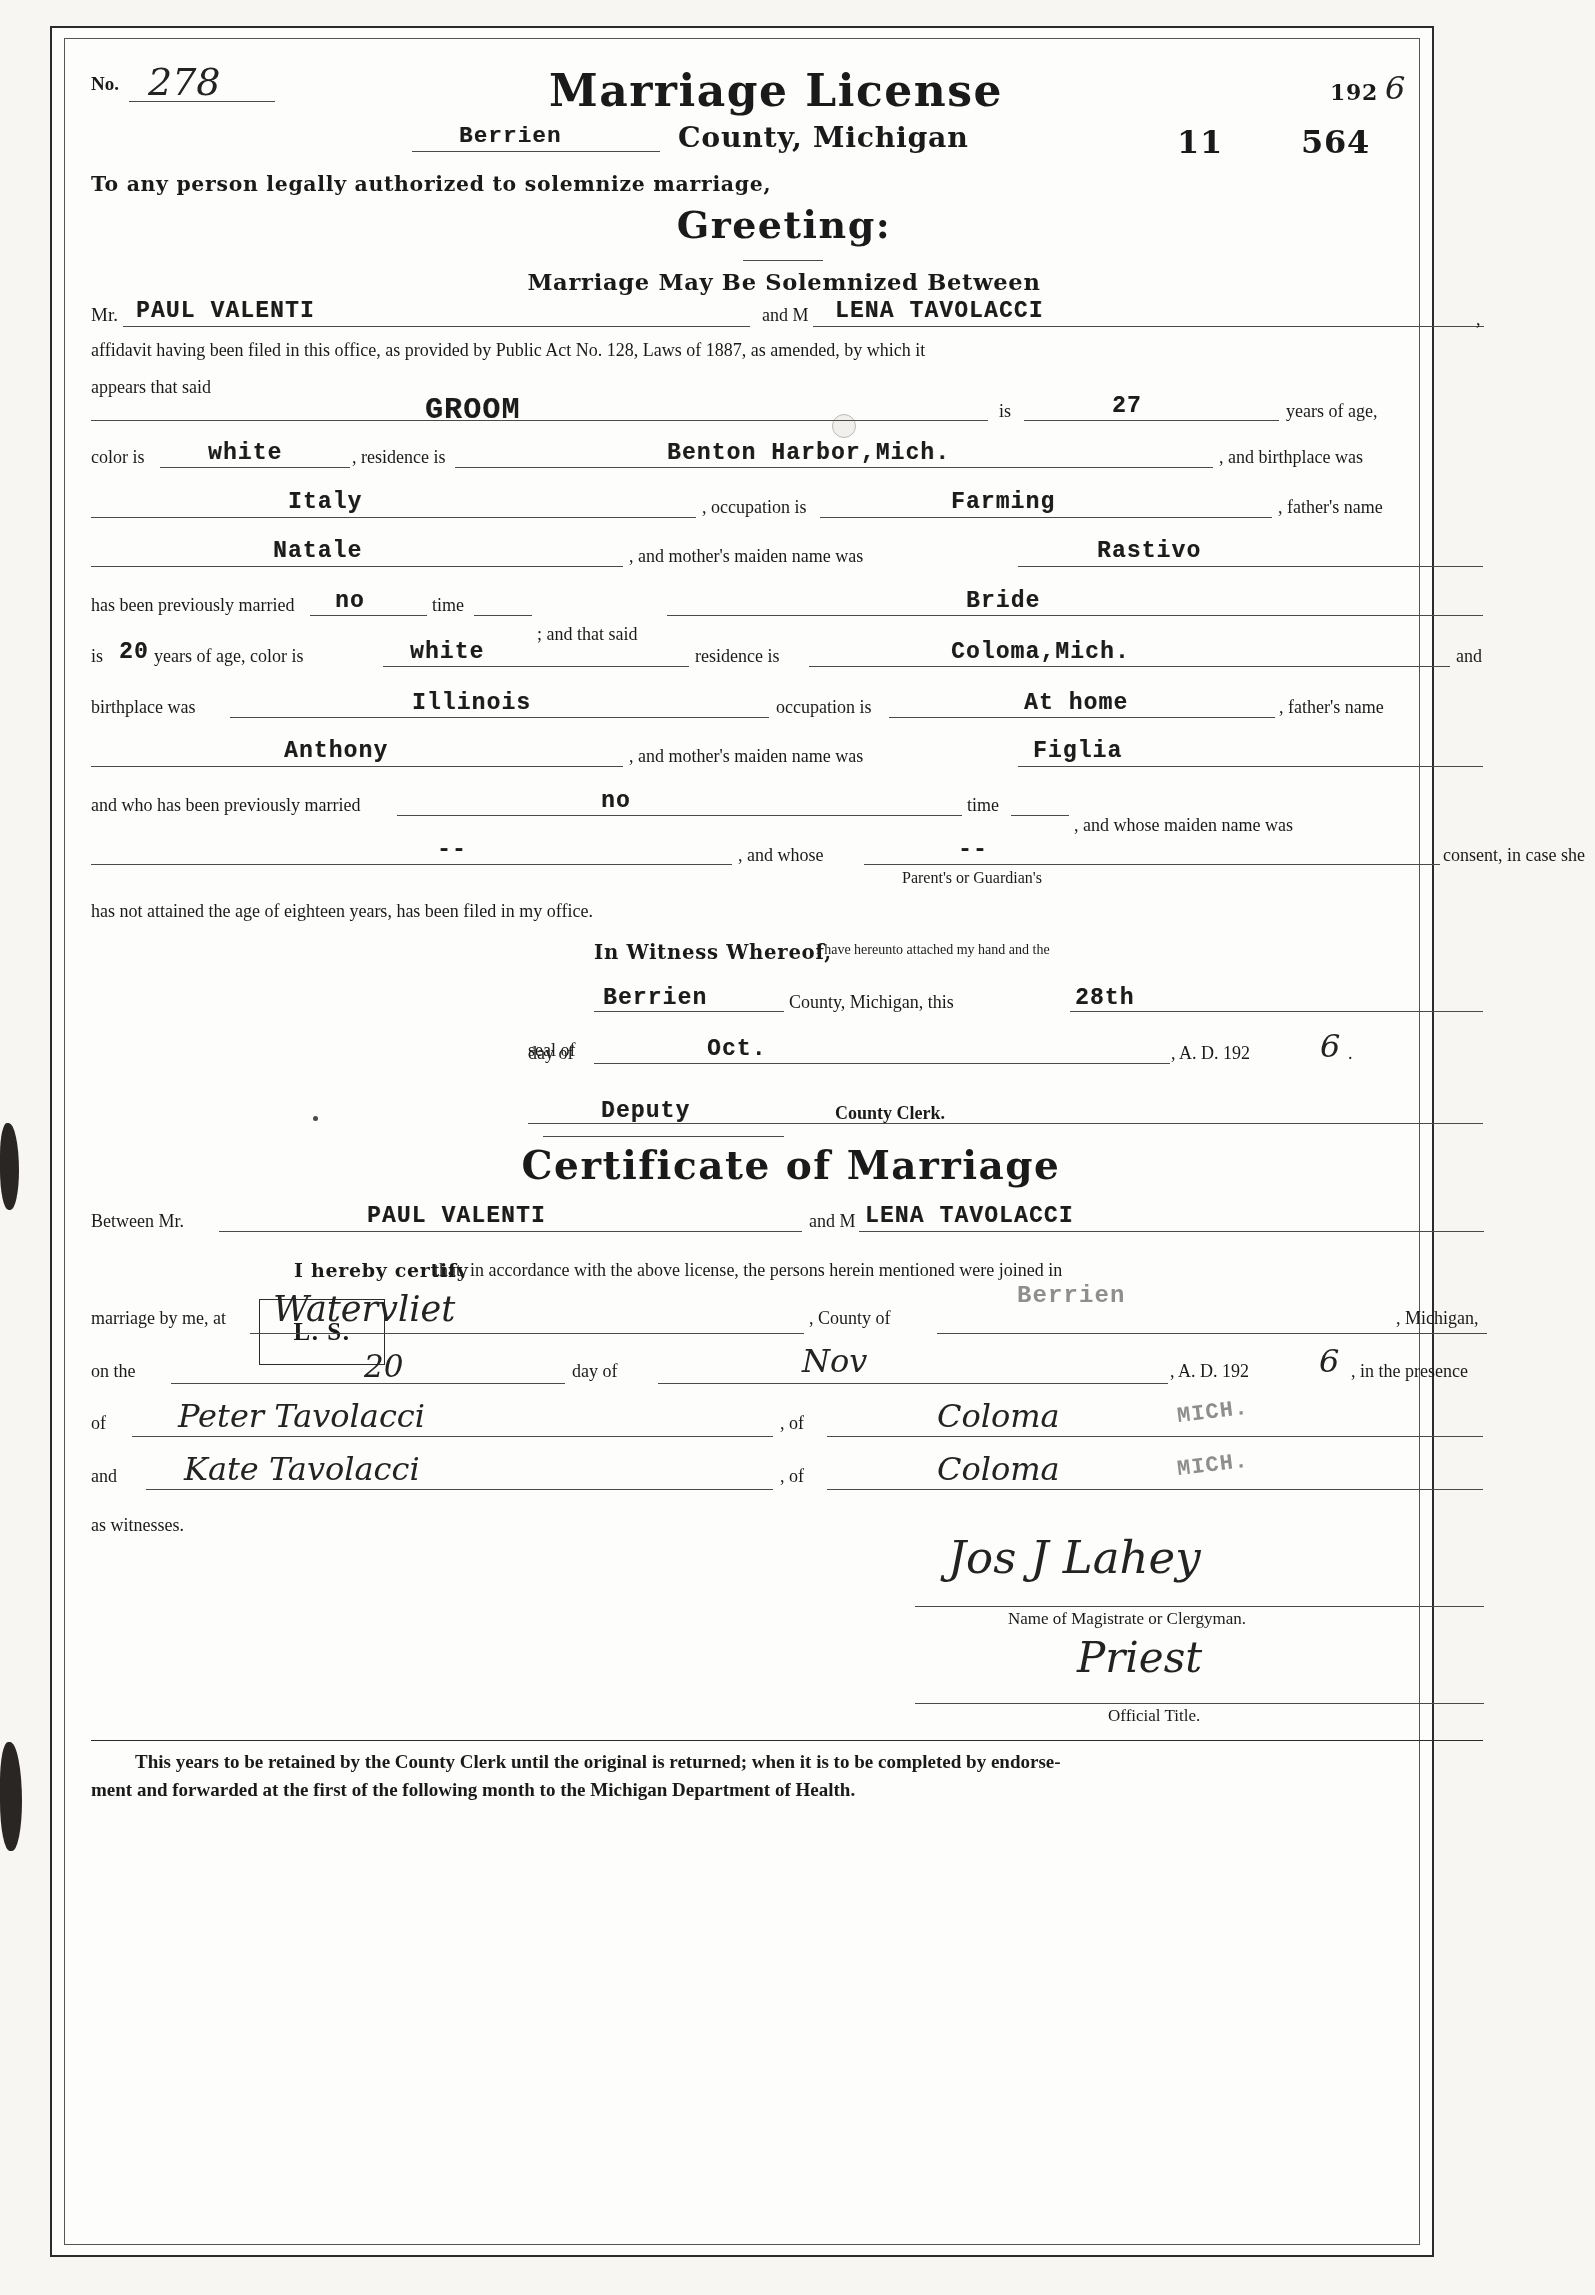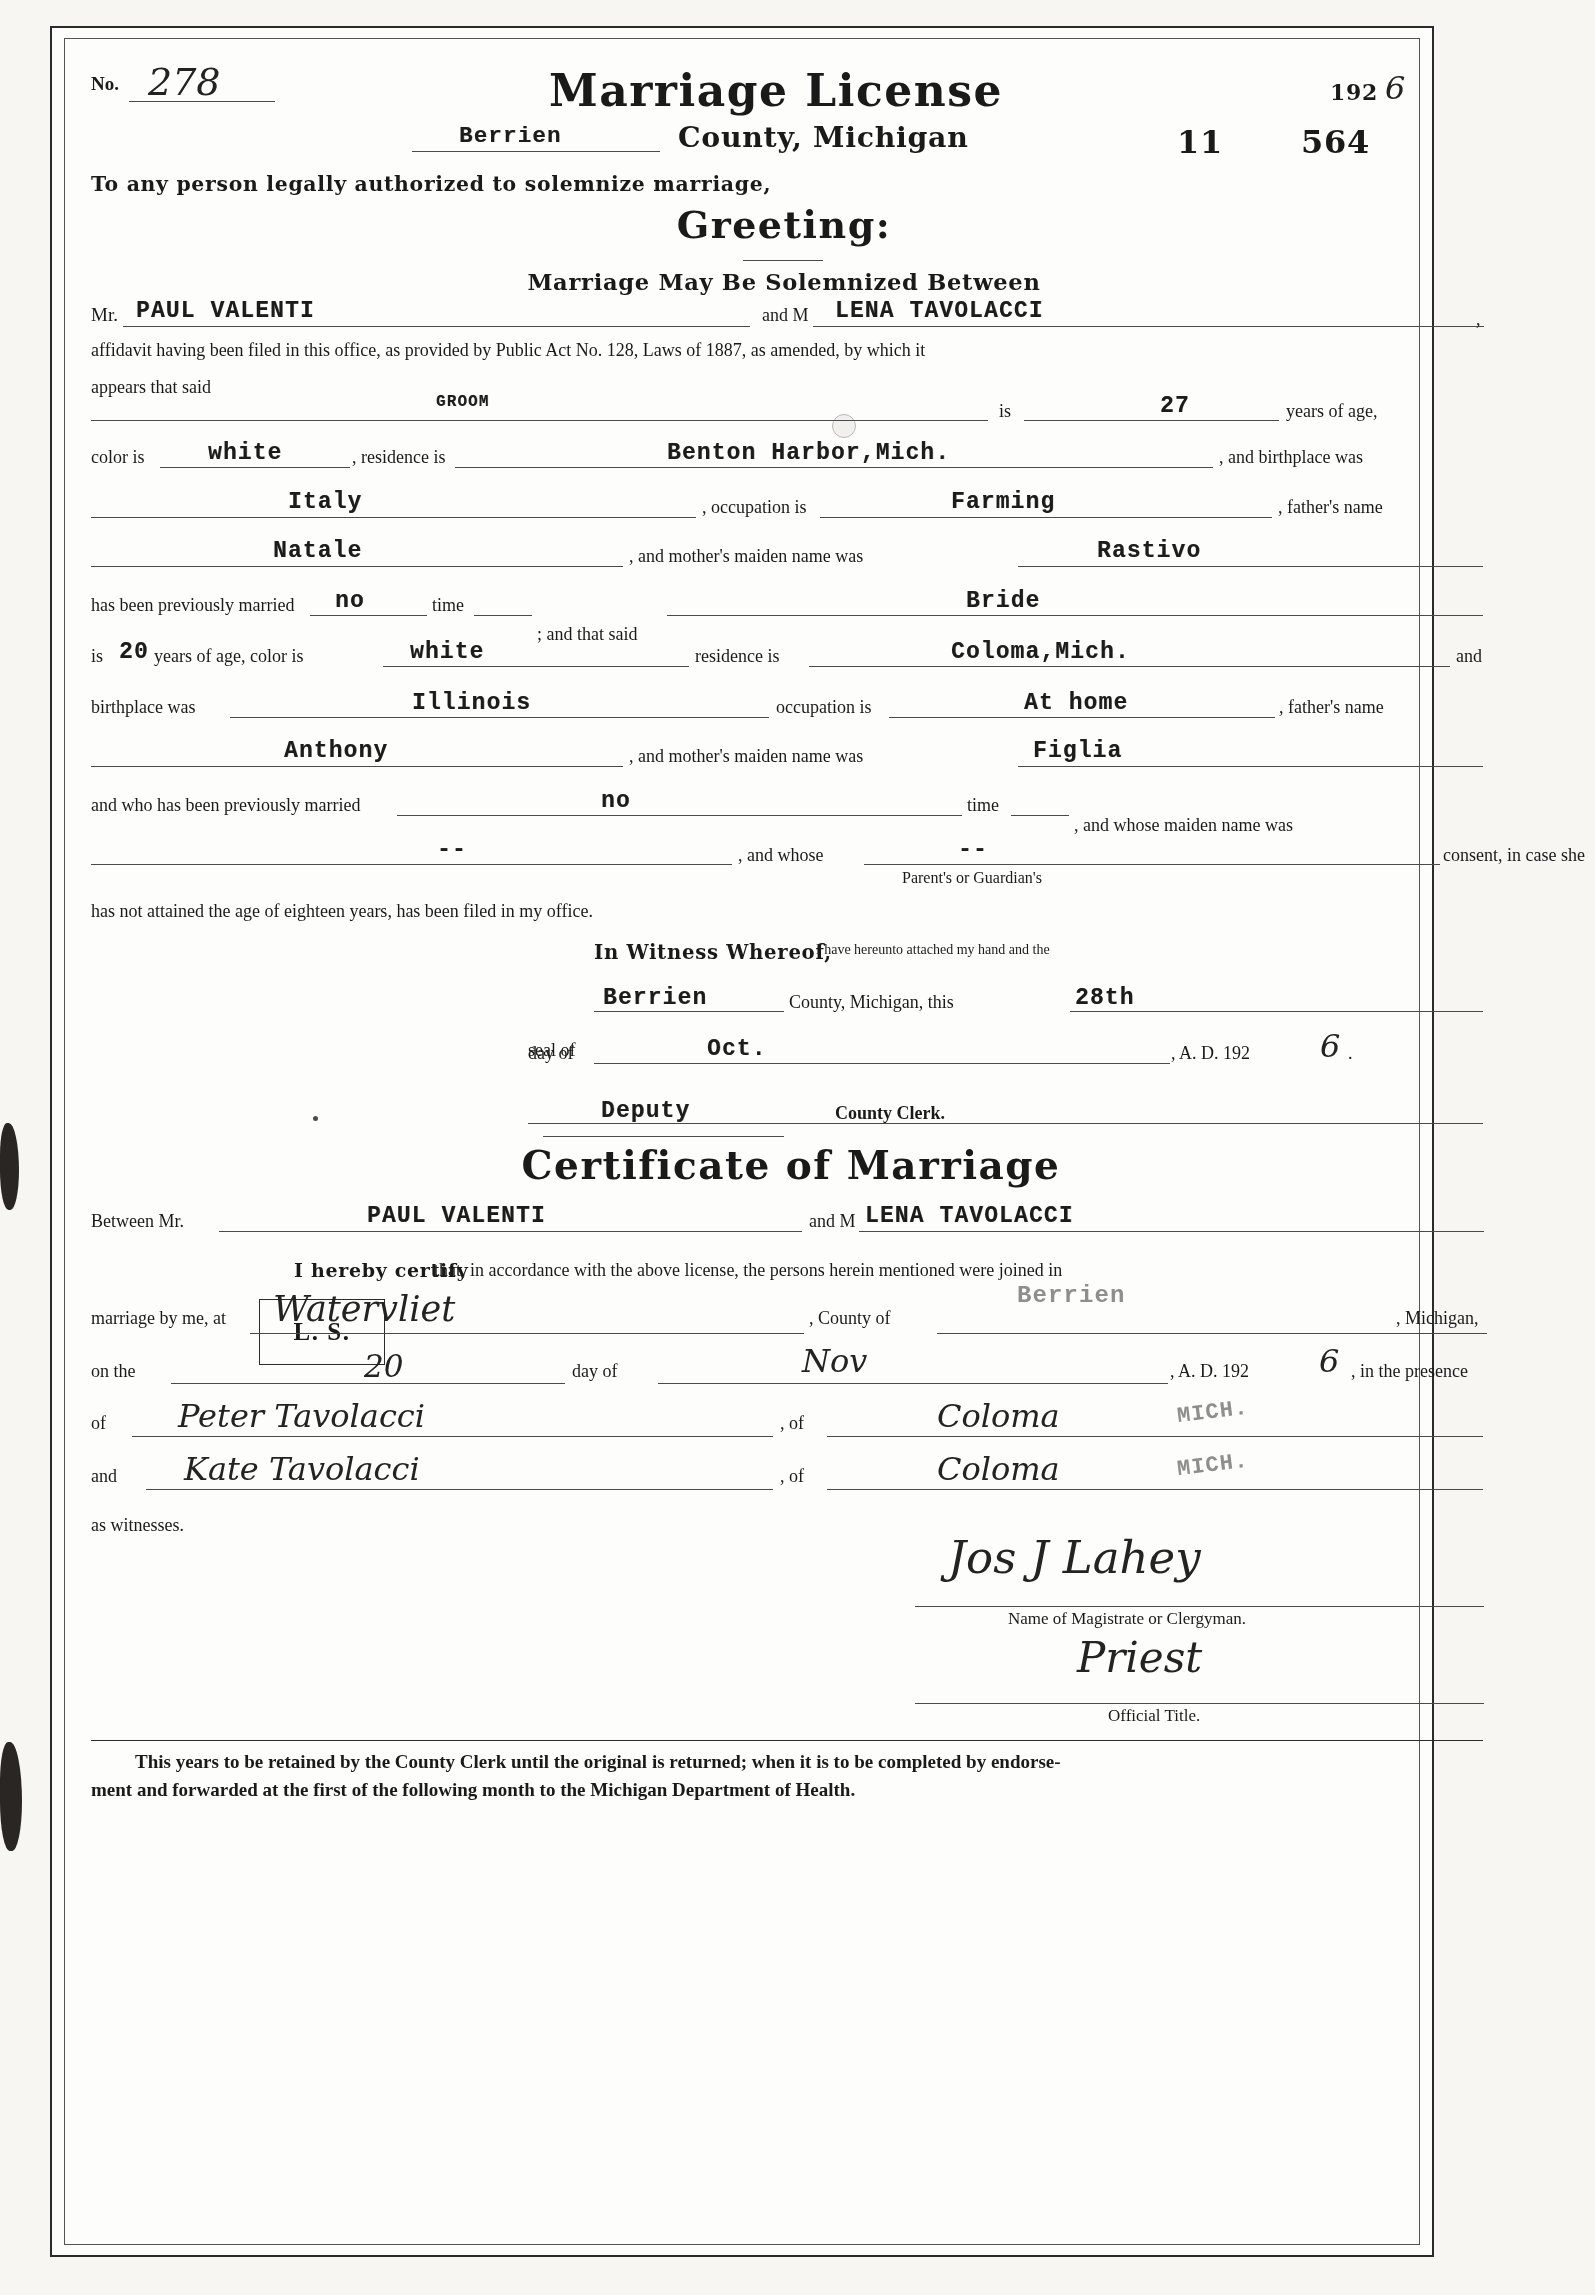--- a/index.html
+++ b/index.html
@@ -167,24 +167,24 @@
       <div class="row tw" style="left:45px; top:248px; font-size:23px;"><span>PAUL VALENTI</span></div>
       <div class="row printed" style="left:671px; top:255px; font-size:18px;"><span>and M</span></div>
       <div class="fill" style="left:722px; top:276px; width:671px;"></div>
       <div class="row tw" style="left:744px; top:248px; font-size:23px;"><span>LENA TAVOLACCI</span></div>
       <div class="row printed" style="left:1385px; top:259px; font-size:18px;">,</div>
 
       <div class="row printed" style="left:0px; top:290px; font-size:18px;"><span>affidavit having been filed in this office, as provided by Public Act No. 128, Laws of 1887, as amended, by which it</span></div>
       <div class="row printed" style="left:0px; top:327px; font-size:18px;"><span>appears that said</span></div>
 
       <div class="fill" style="left:0px; top:370px; width:897px;"></div>
-      <div class="row tw" style="left:345px; top:343px; font-size:16px;"><span>GROOM</span></div>
+      <div class="row tw" style="left:334px; top:343px; font-size:30px;"><span>GROOM</span></div>
       <div class="row printed" style="left:908px; top:351px; font-size:18px;"><span>is</span></div>
       <div class="fill" style="left:933px; top:370px; width:255px;"></div>
-      <div class="row tw" style="left:1021px; top:343px; font-size:23px;margin-left:48px;"><span>27</span></div>
+      <div class="row tw" style="left:1021px; top:343px; font-size:23px;"><span>27</span></div>
       <div class="row printed" style="left:1195px; top:351px; font-size:18px;"><span>years of age,</span></div>
 
       <div class="row printed" style="left:0px; top:397px; font-size:18px;"><span>color is</span></div>
       <div class="fill" style="left:69px; top:417px; width:190px;"></div>
       <div class="row tw" style="left:117px; top:390px; font-size:23px;"><span>white</span></div>
       <div class="row printed" style="left:261px; top:397px; font-size:18px;"><span>, residence is</span></div>
       <div class="fill" style="left:364px; top:417px; width:758px;"></div>
       <div class="row tw" style="left:576px; top:390px; font-size:23px;"><span>Benton Harbor,Mich.</span></div>
       <div class="row printed" style="left:1128px; top:397px; font-size:18px;"><span>, and birthplace was</span></div>
 

